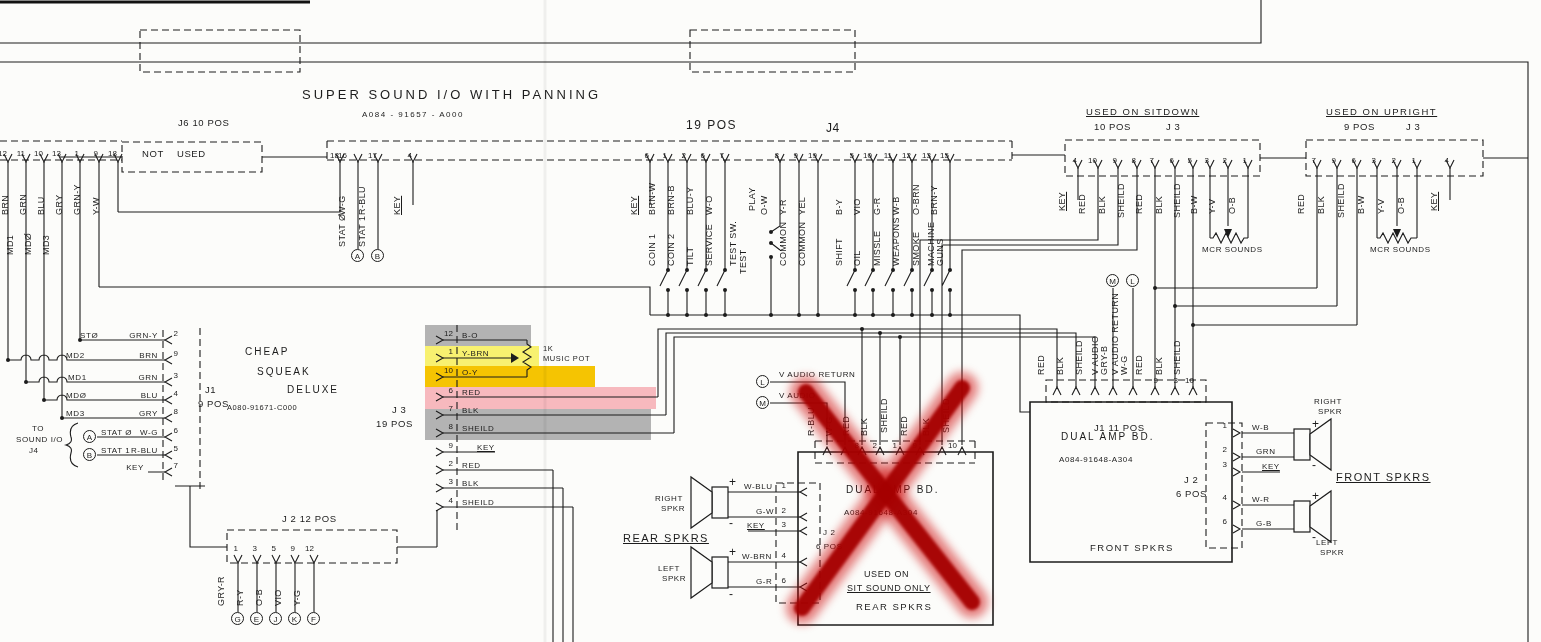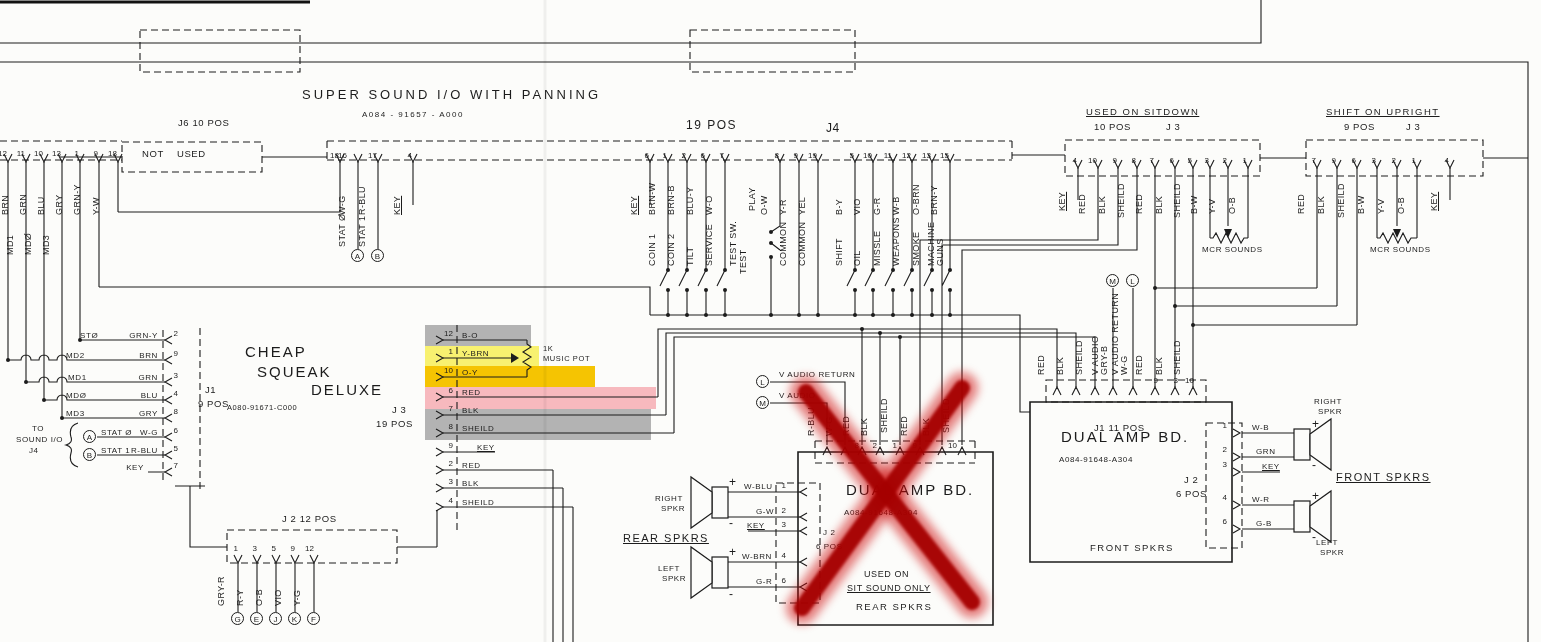--- a/index.html
+++ b/index.html
@@ -7,21 +7,21 @@
           font-family:"Liberation Sans","DejaVu Sans",sans-serif;color:#1c1c1c;}
   svg.art,svg.redx{position:absolute;left:0;top:0;}
   .hl{position:absolute;}
   .l{position:absolute;font-size:9px;letter-spacing:.6px;white-space:nowrap;line-height:10px;}
   .vt{position:absolute;font-size:9px;letter-spacing:.4px;white-space:nowrap;height:10px;line-height:10px;
       transform-origin:0 100%;transform:rotate(-90deg);}
   .pn{position:absolute;font-size:8px;width:12px;text-align:right;line-height:9px;letter-spacing:0;}
   .circ{position:absolute;width:13px;height:13px;border:1.3px solid #1c1c1c;border-radius:50%;
         font-size:8px;line-height:13px;text-align:center;background:#fcfcfa;box-sizing:border-box;}
   .fs8{font-size:8px}.fs75{font-size:7.5px}.fs95{font-size:9.5px}.fs10{font-size:12px}
-  .fs11{font-size:11px}.fs12{font-size:15px}.fs13{font-size:13px}
+  .fs11{font-size:11px}.fs12{font-size:10px}.fs13{font-size:13px}
   .ls1{letter-spacing:1.5px}.ls2{letter-spacing:2px}.ls3{letter-spacing:3px}
   .u{text-decoration:underline}.ra{text-align:right}.ws{word-spacing:10px}
   .hl-gray{background:var(--highlight_gray)}.hl-yellow{background:var(--highlight_yellow)}
   .hl-orange{background:var(--highlight_orange)}.hl-pink{background:var(--highlight_pink)}
 </style>
 </head>
 <body>
 
 <div class="canvas">
 
@@ -263,42 +263,42 @@
   <div class="vt" style="left:1087px;top:204px">RED</div>
   <div class="vt" style="left:1107px;top:204px">BLK</div>
   <div class="vt" style="left:1126px;top:208px">SHEILD</div>
   <div class="vt" style="left:1144px;top:204px">RED</div>
   <div class="vt" style="left:1164px;top:204px">BLK</div>
   <div class="vt" style="left:1182px;top:208px">SHEILD</div>
   <div class="vt" style="left:1199px;top:204px">B-W</div>
   <div class="vt" style="left:1217px;top:204px">Y-V</div>
   <div class="vt" style="left:1237px;top:204px">O-B</div>
 
-  <div class="l fs95 u ls1" style="left:1326px;top:107px">SHIFT ON UPRIGHT</div>
+  <div class="l fs95 u ls1" style="left:1326px;top:107px">USED ON UPRIGHT</div>
   <div class="l fs95" style="left:1344px;top:122px">9 POS</div>
   <div class="l fs95" style="left:1406px;top:122px">J 3</div>
   <div class="l fs8" style="left:1370px;top:245px">MCR SOUNDS</div>
   <div class="pn" style="left:1304px;top:156px">7</div>
   <div class="pn" style="left:1324px;top:156px">9</div>
   <div class="pn" style="left:1344px;top:156px">6</div>
   <div class="pn" style="left:1364px;top:156px">3</div>
   <div class="pn" style="left:1384px;top:156px">2</div>
   <div class="pn" style="left:1404px;top:156px">1</div>
   <div class="pn" style="left:1437px;top:156px">4</div>
   <div class="vt" style="left:1306px;top:204px">RED</div>
   <div class="vt" style="left:1326px;top:204px">BLK</div>
   <div class="vt" style="left:1346px;top:208px">SHEILD</div>
   <div class="vt" style="left:1366px;top:204px">B-W</div>
   <div class="vt" style="left:1386px;top:204px">Y-V</div>
   <div class="vt" style="left:1406px;top:204px">O-B</div>
   <div class="vt u" style="left:1439px;top:201px">KEY</div>
 
   <div class="l fs12 ls2" style="left:245px;top:347px">CHEAP</div>
   <div class="l fs12 ls2" style="left:257px;top:367px">SQUEAK</div>
-  <div class="l fs12 ls2" style="left:311px;top:385px">DELUXE</div>
+  <div class="l fs12 ls2" style="left:287px;top:385px">DELUXE</div>
   <div class="l fs75" style="left:227px;top:403px">A080-91671-C000</div>
   <div class="l fs95" style="left:205px;top:385px">J1</div>
   <div class="l fs95" style="left:198px;top:399px">9 POS</div>
   <div class="l fs95" style="left:392px;top:405px">J 3</div>
   <div class="l fs95" style="left:376px;top:419px">19 POS</div>
   <div class="l fs8" style="left:32px;top:424px">TO</div>
   <div class="l fs8" style="left:16px;top:435px">SOUND I/O</div>
   <div class="l fs8" style="left:29px;top:446px">J4</div>
 
   <div class="l fs8" style="left:80px;top:331px">STØ</div>

